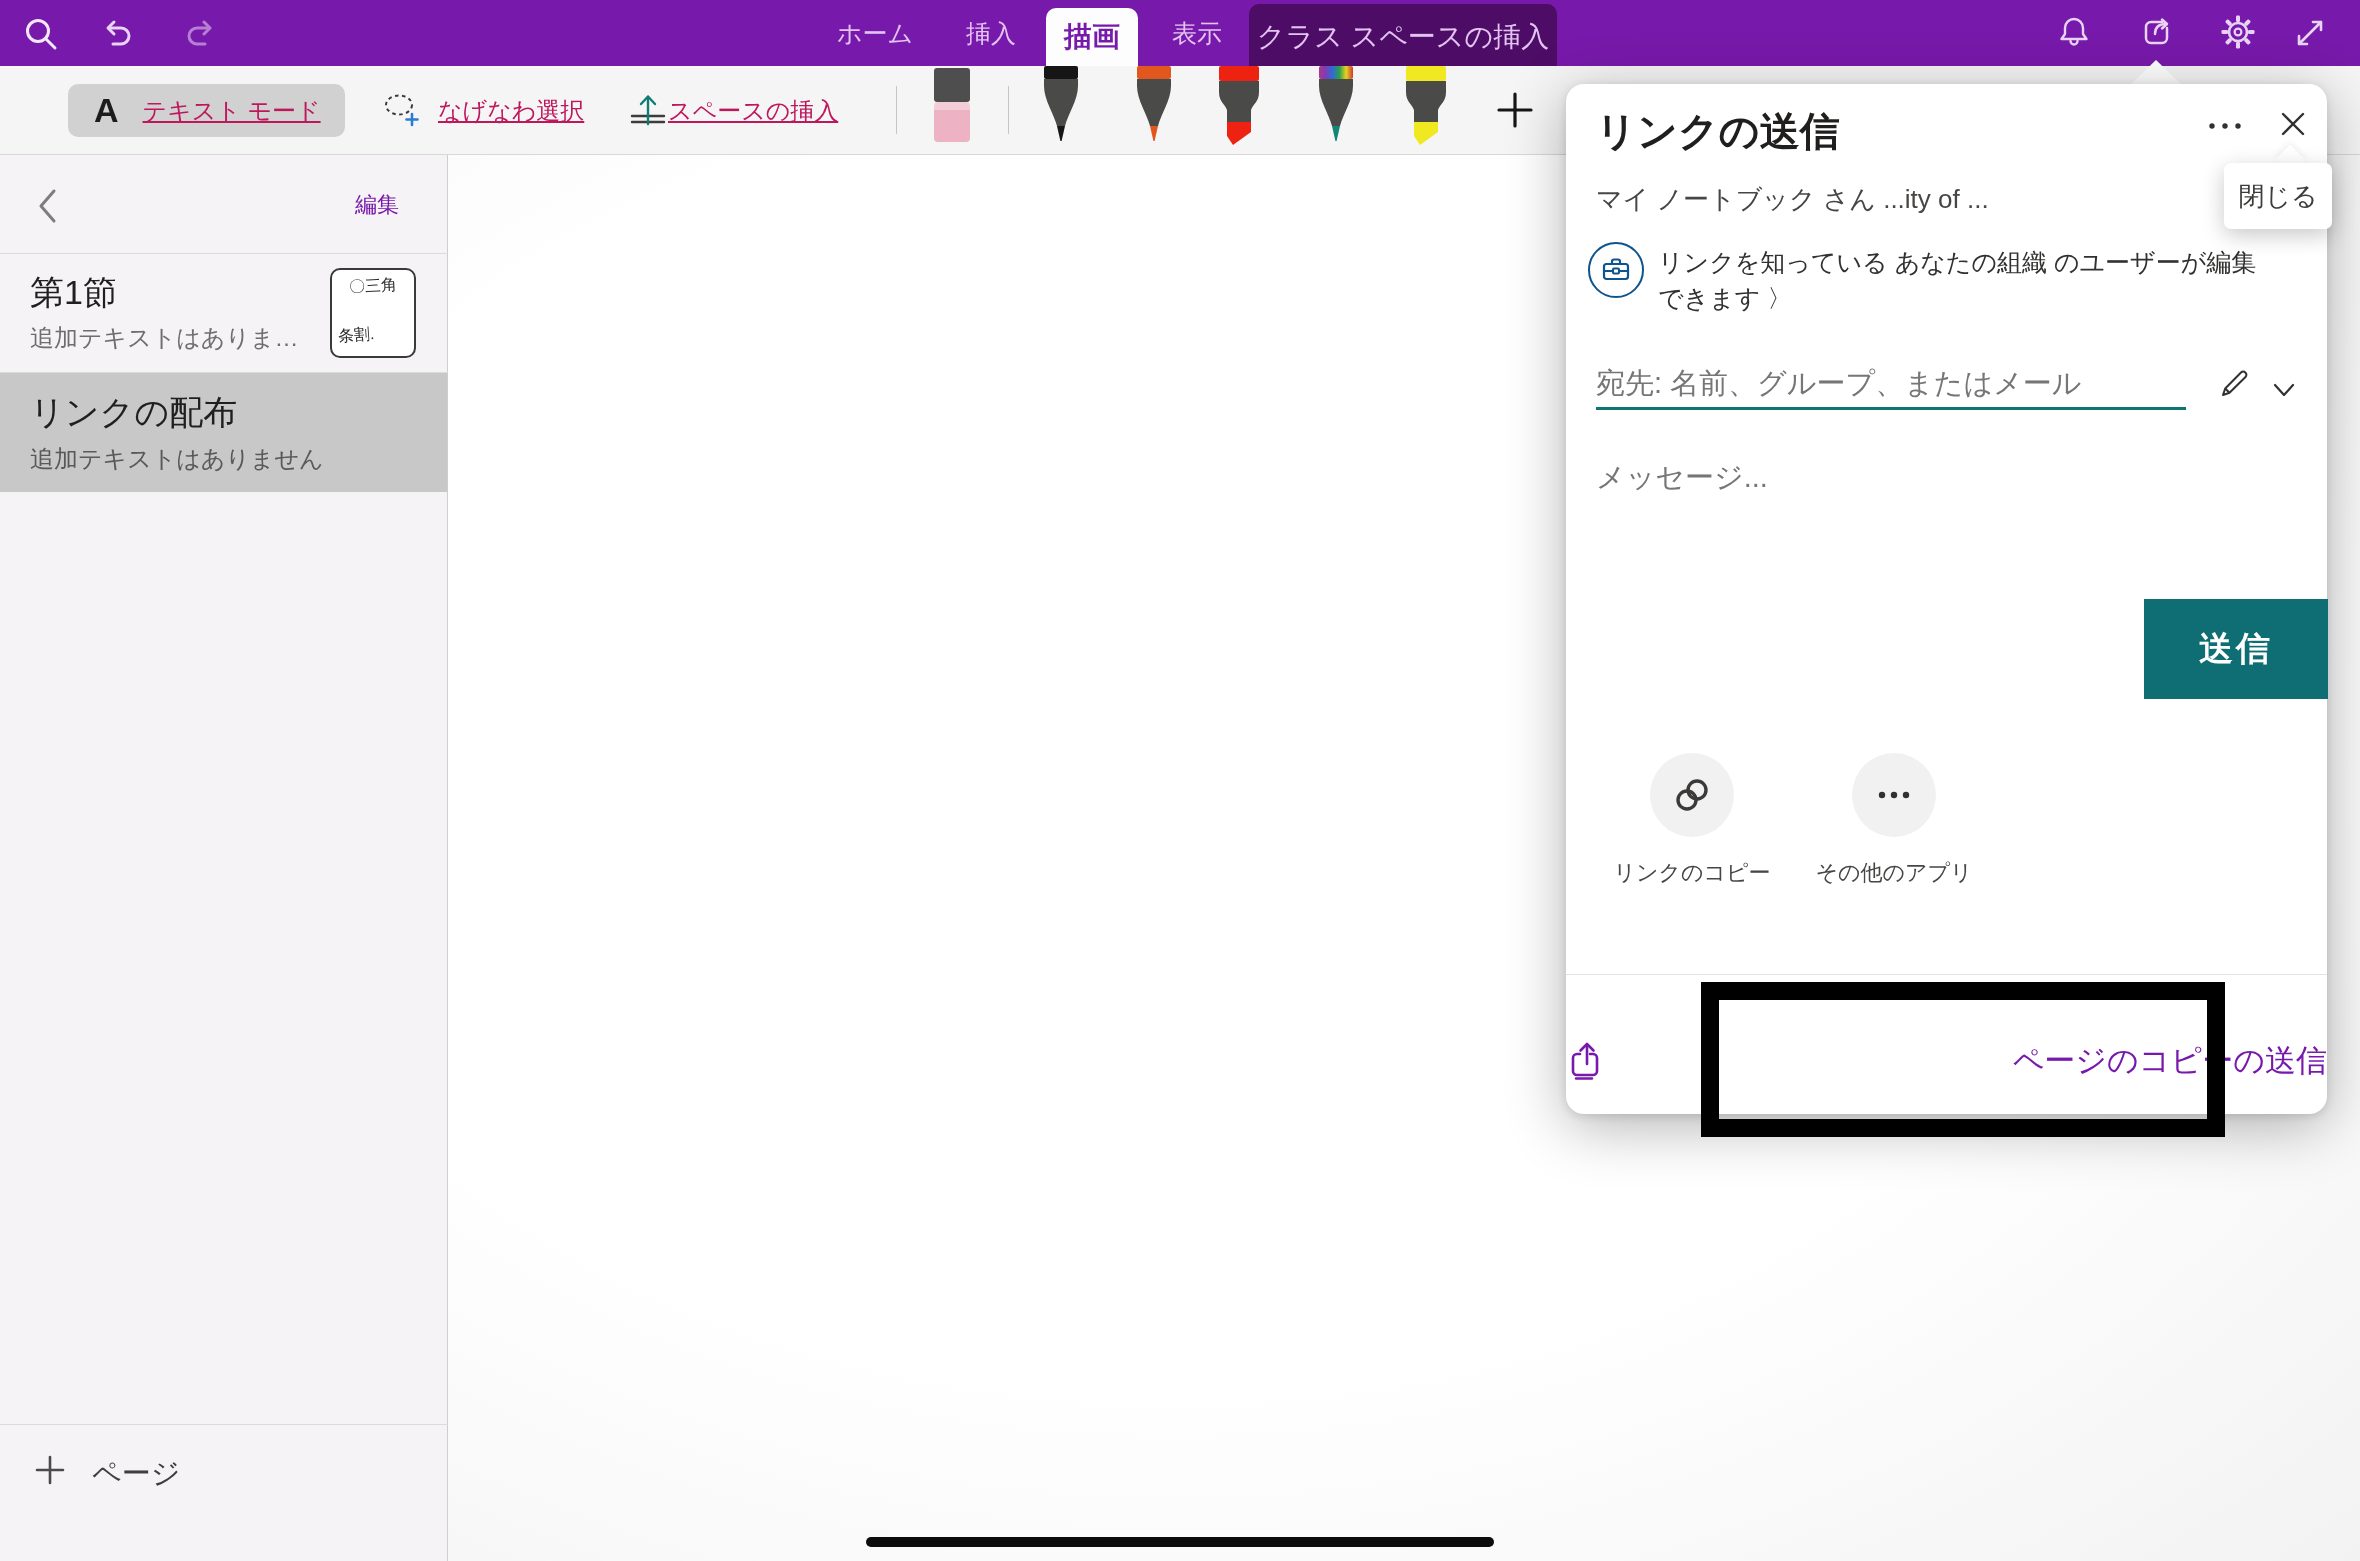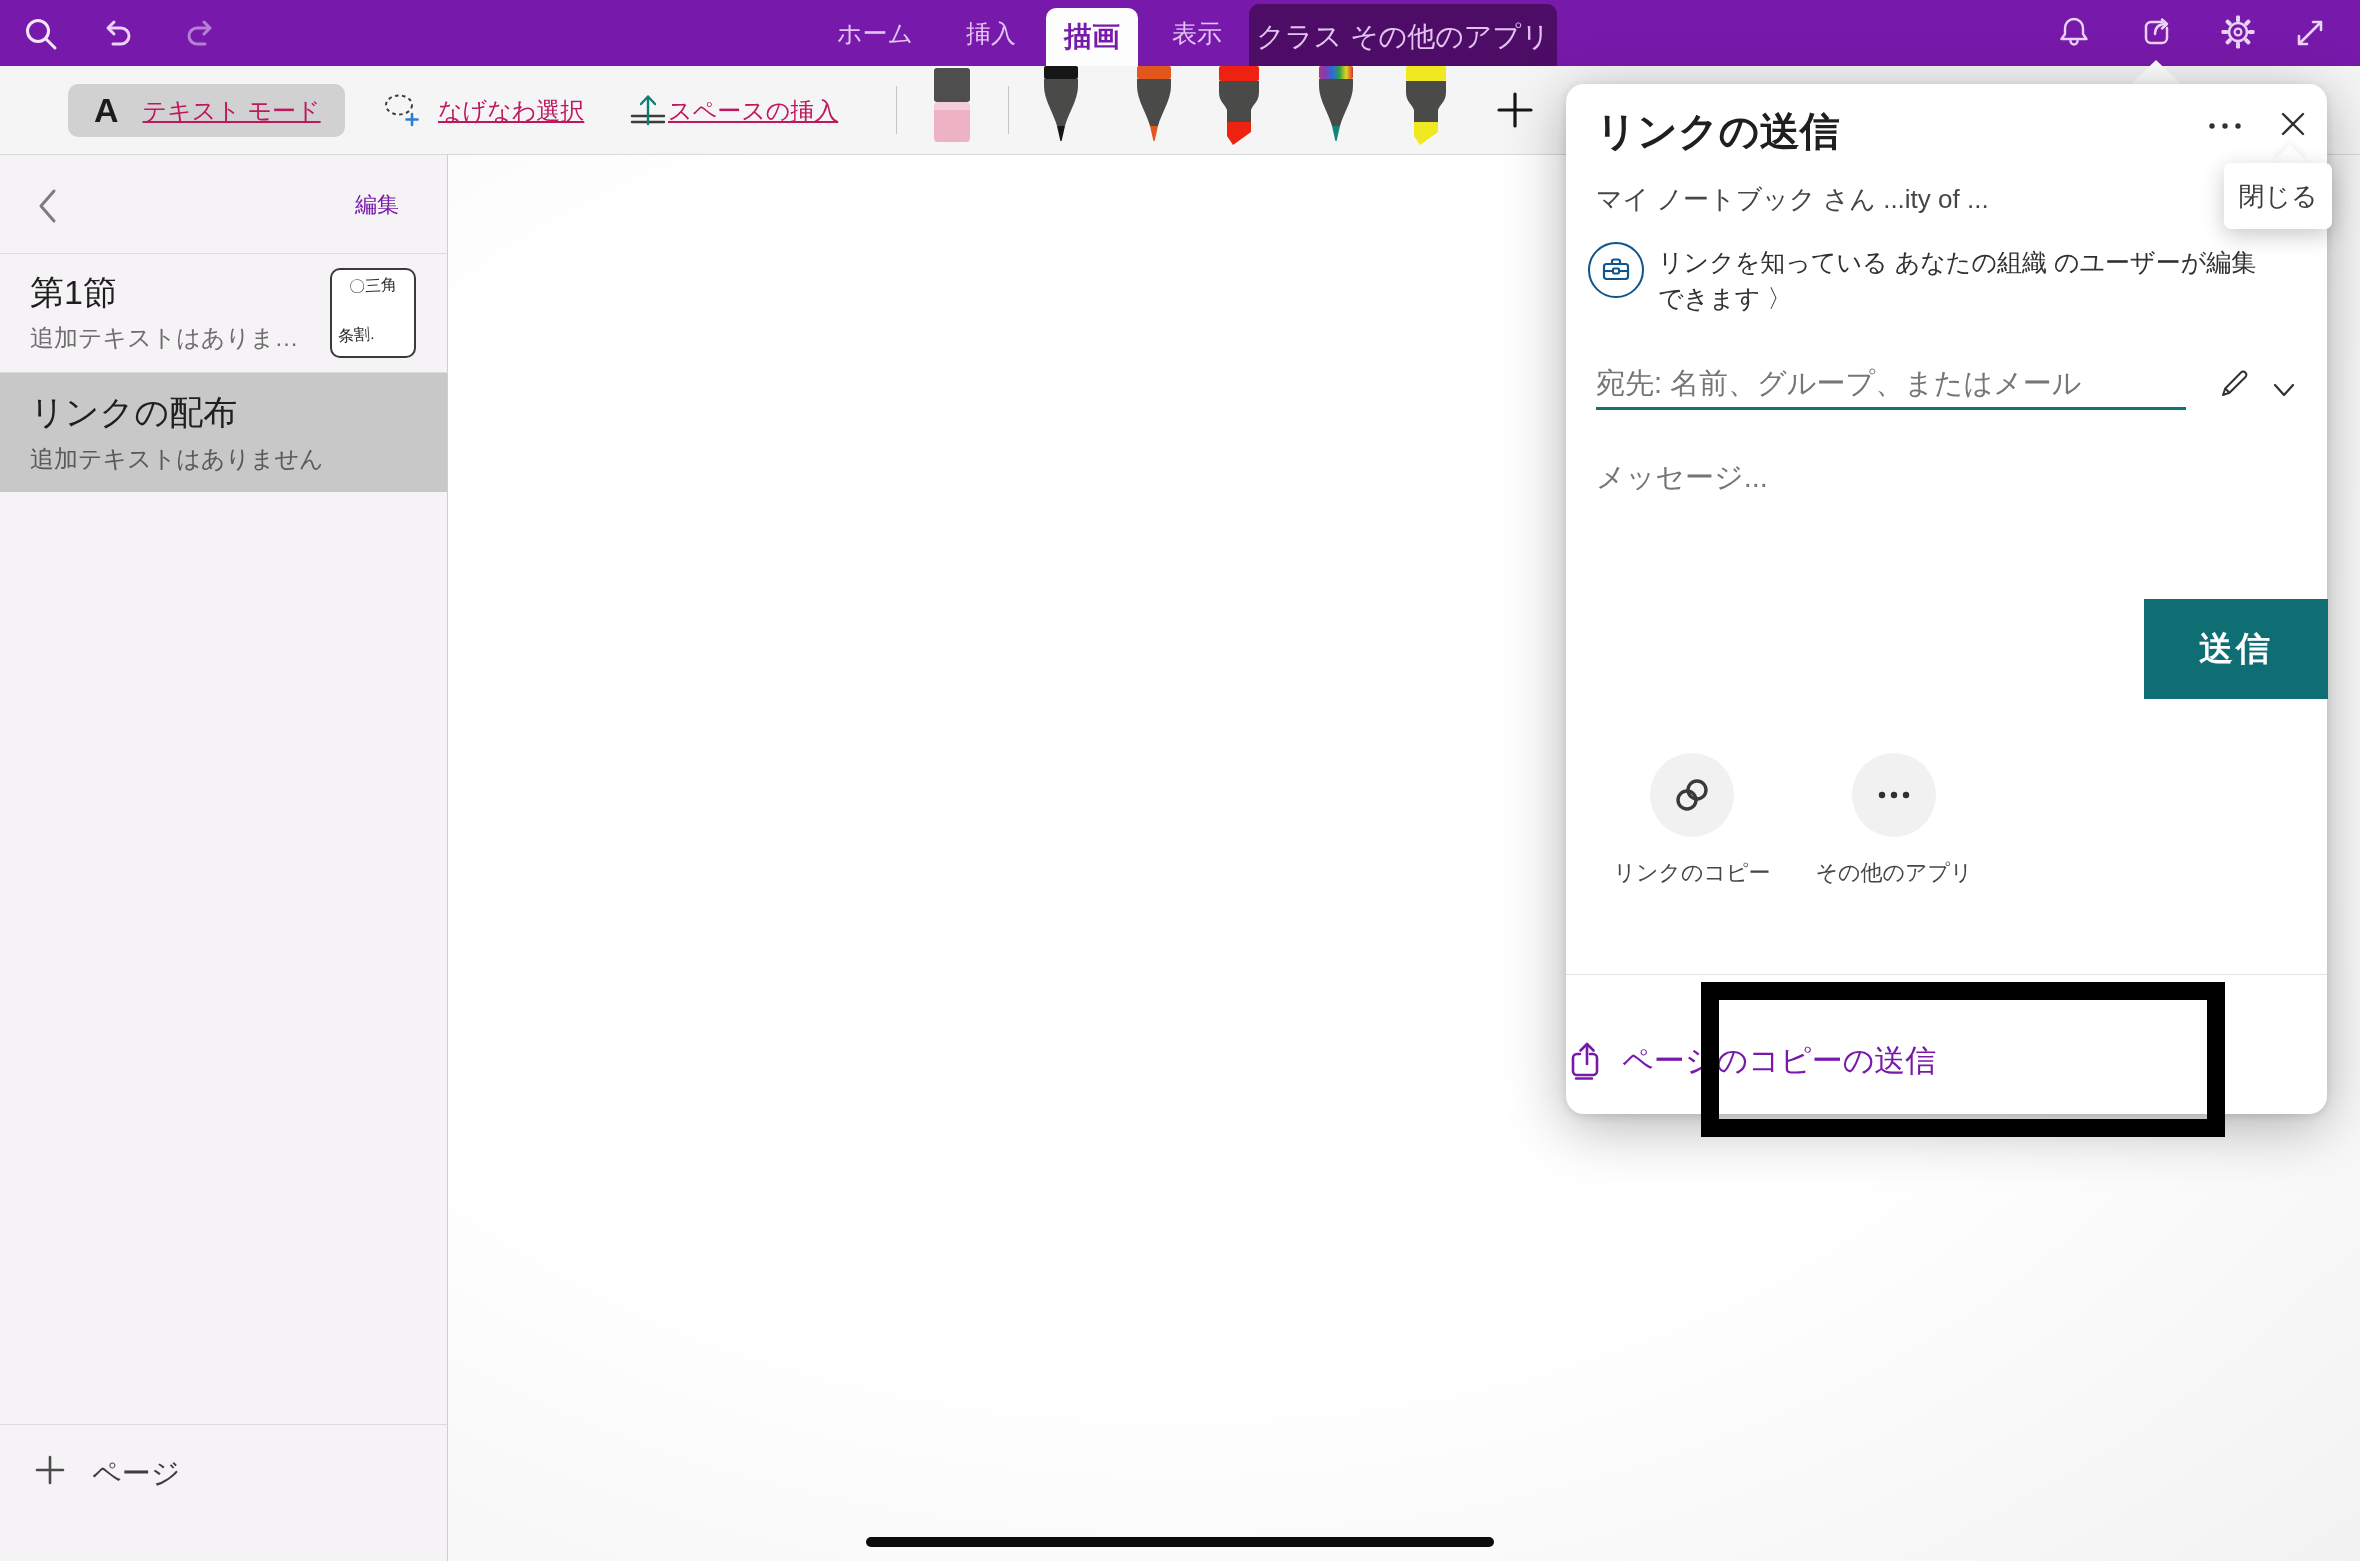--- a/index.html
+++ b/index.html
@@ -57,21 +57,21 @@
     <path d="M22 6 L28 12 L22 18" fill="none" stroke="#e9d4f6" stroke-width="3" stroke-linecap="round" stroke-linejoin="round"></path>
   </svg>
 
   <div class="abs tablbl" style="left:828px;width:94px">ホーム</div>
   <div class="abs tablbl" style="left:950px;width:82px">挿入</div>
   <div class="abs tabwhite" style="left:1046px;top:8px;width:92px;height:58px">
     <div class="abs" style="left:0;top:10px;width:92px;text-align:center;font-size:28px;font-weight:bold;color:var(--accent)">描画</div>
   </div>
   <div class="abs tablbl" style="left:1156px;width:82px">表示</div>
   <div class="abs tabdark" style="left:1249px;top:4px;width:308px;height:62px">
-    <div class="abs" style="left:0;top:14px;width:308px;text-align:center;font-size:28px;color:var(--barText)">クラス その他のアプリ</div>
+    <div class="abs" style="left:0;top:14px;width:308px;text-align:center;font-size:28px;color:var(--barText)">クラス スペースの挿入</div>
   </div>
 
   <svg class="abs" style="left:2056px;top:14px" width="36" height="36" viewBox="0 0 36 36">
     <path d="M18 5 a9 9 0 0 1 9 9 v6 l3.5 5 H5.5 L9 20 v-6 a9 9 0 0 1 9 -9 Z" fill="none" stroke="#e9d4f6" stroke-width="2.4" stroke-linejoin="round"></path>
     <path d="M14.5 27 a3.5 3.5 0 0 0 7 0" fill="none" stroke="#e9d4f6" stroke-width="2.4" stroke-linecap="round"></path>
   </svg>
   <svg class="abs" style="left:2139px;top:14px" width="36" height="36" viewBox="0 0 36 36">
     <path d="M23 8 H12 a5 5 0 0 0 -5 5 v11 a5 5 0 0 0 5 5 h11 a5 5 0 0 0 5 -5 V14" fill="none" stroke="#e9d4f6" stroke-width="2.5" stroke-linecap="round"></path>
     <path d="M16 20 C16 13 20 10 27 10" fill="none" stroke="#e9d4f6" stroke-width="2.5" stroke-linecap="round"></path>
     <path d="M23 5.5 L28 10 L23 14.5" fill="none" stroke="#e9d4f6" stroke-width="2.5" stroke-linecap="round" stroke-linejoin="round"></path>
@@ -259,21 +259,21 @@
       <circle cx="8" cy="20" r="3.2" fill="#323130"></circle>
         <circle cx="20" cy="20" r="3.2" fill="#323130"></circle>
         <circle cx="32" cy="20" r="3.2" fill="#323130"></circle>
     </svg>
   </div>
   <div class="abs circlelbl" style="left:1598px">リンクのコピー</div>
   <div class="abs circlelbl" style="left:1800px">その他のアプリ</div>
 
   <div class="abs" style="left:1566px;top:974px;width:761px;height:1px;background:#e4e3e2"></div>
 
-  <div class="abs" style="left:1566px;top:1030px;width:761px;height:62px;display:flex;align-items:center;justify-content:flex-start;gap:14px">
+  <div class="abs" style="left:1566px;top:1030px;width:761px;height:62px;display:flex;align-items:center;justify-content:space-between;gap:14px">
     <svg width="42" height="42" viewBox="0 0 42 42">
       <path d="M14 14 H11 a4 4 0 0 0 -4 4 v13 a4 4 0 0 0 4 4 h16 a4 4 0 0 0 4 -4 V18 a4 4 0 0 0 -4 -4 h-3" fill="none" stroke="#7719aa" stroke-width="2.6" stroke-linecap="round"></path>
       <path d="M21 24 V4.5" stroke="#7719aa" stroke-width="2.6" stroke-linecap="round"></path>
       <path d="M14.5 10.5 L21 4 L27.5 10.5" fill="none" stroke="#7719aa" stroke-width="2.6" stroke-linecap="round" stroke-linejoin="round"></path>
       <path d="M10 38.5 h16" stroke="#7719aa" stroke-width="2.4" stroke-linecap="round"></path>
     </svg>
     <span style="font-size:31px;color:var(--accent)">ページのコピーの送信</span>
   </div>
 
   <div class="abs tooltip-tip"></div>

